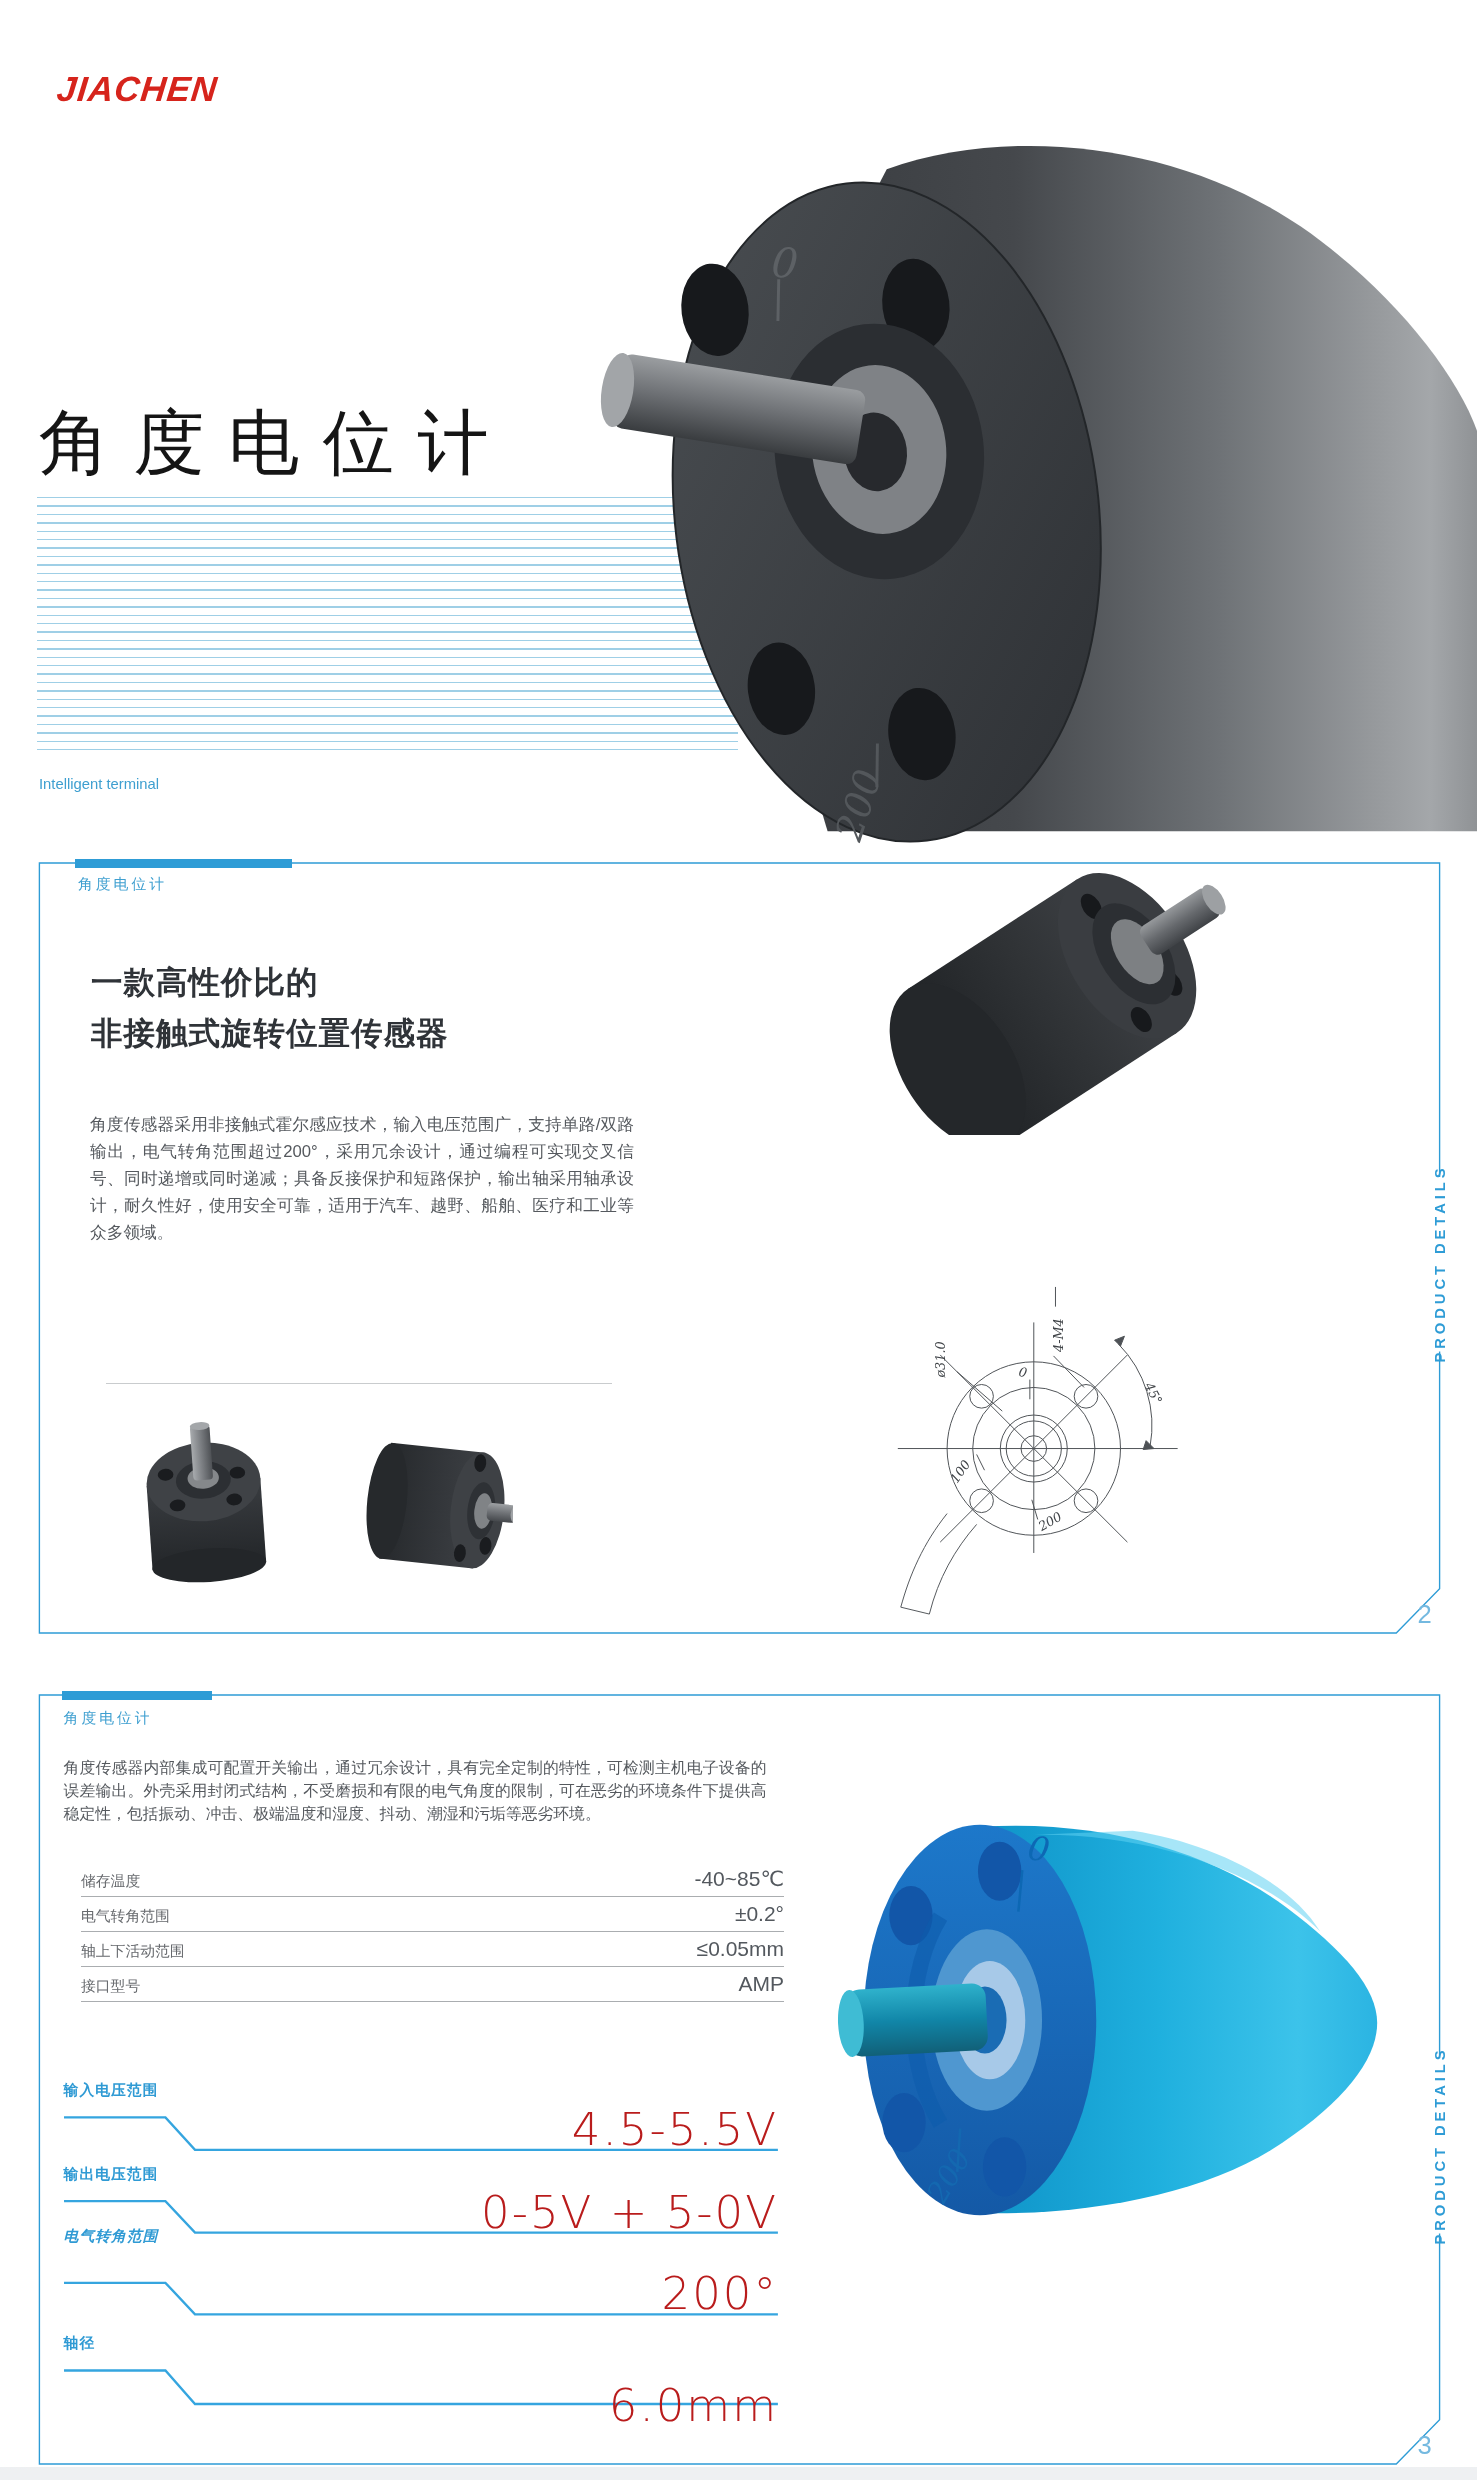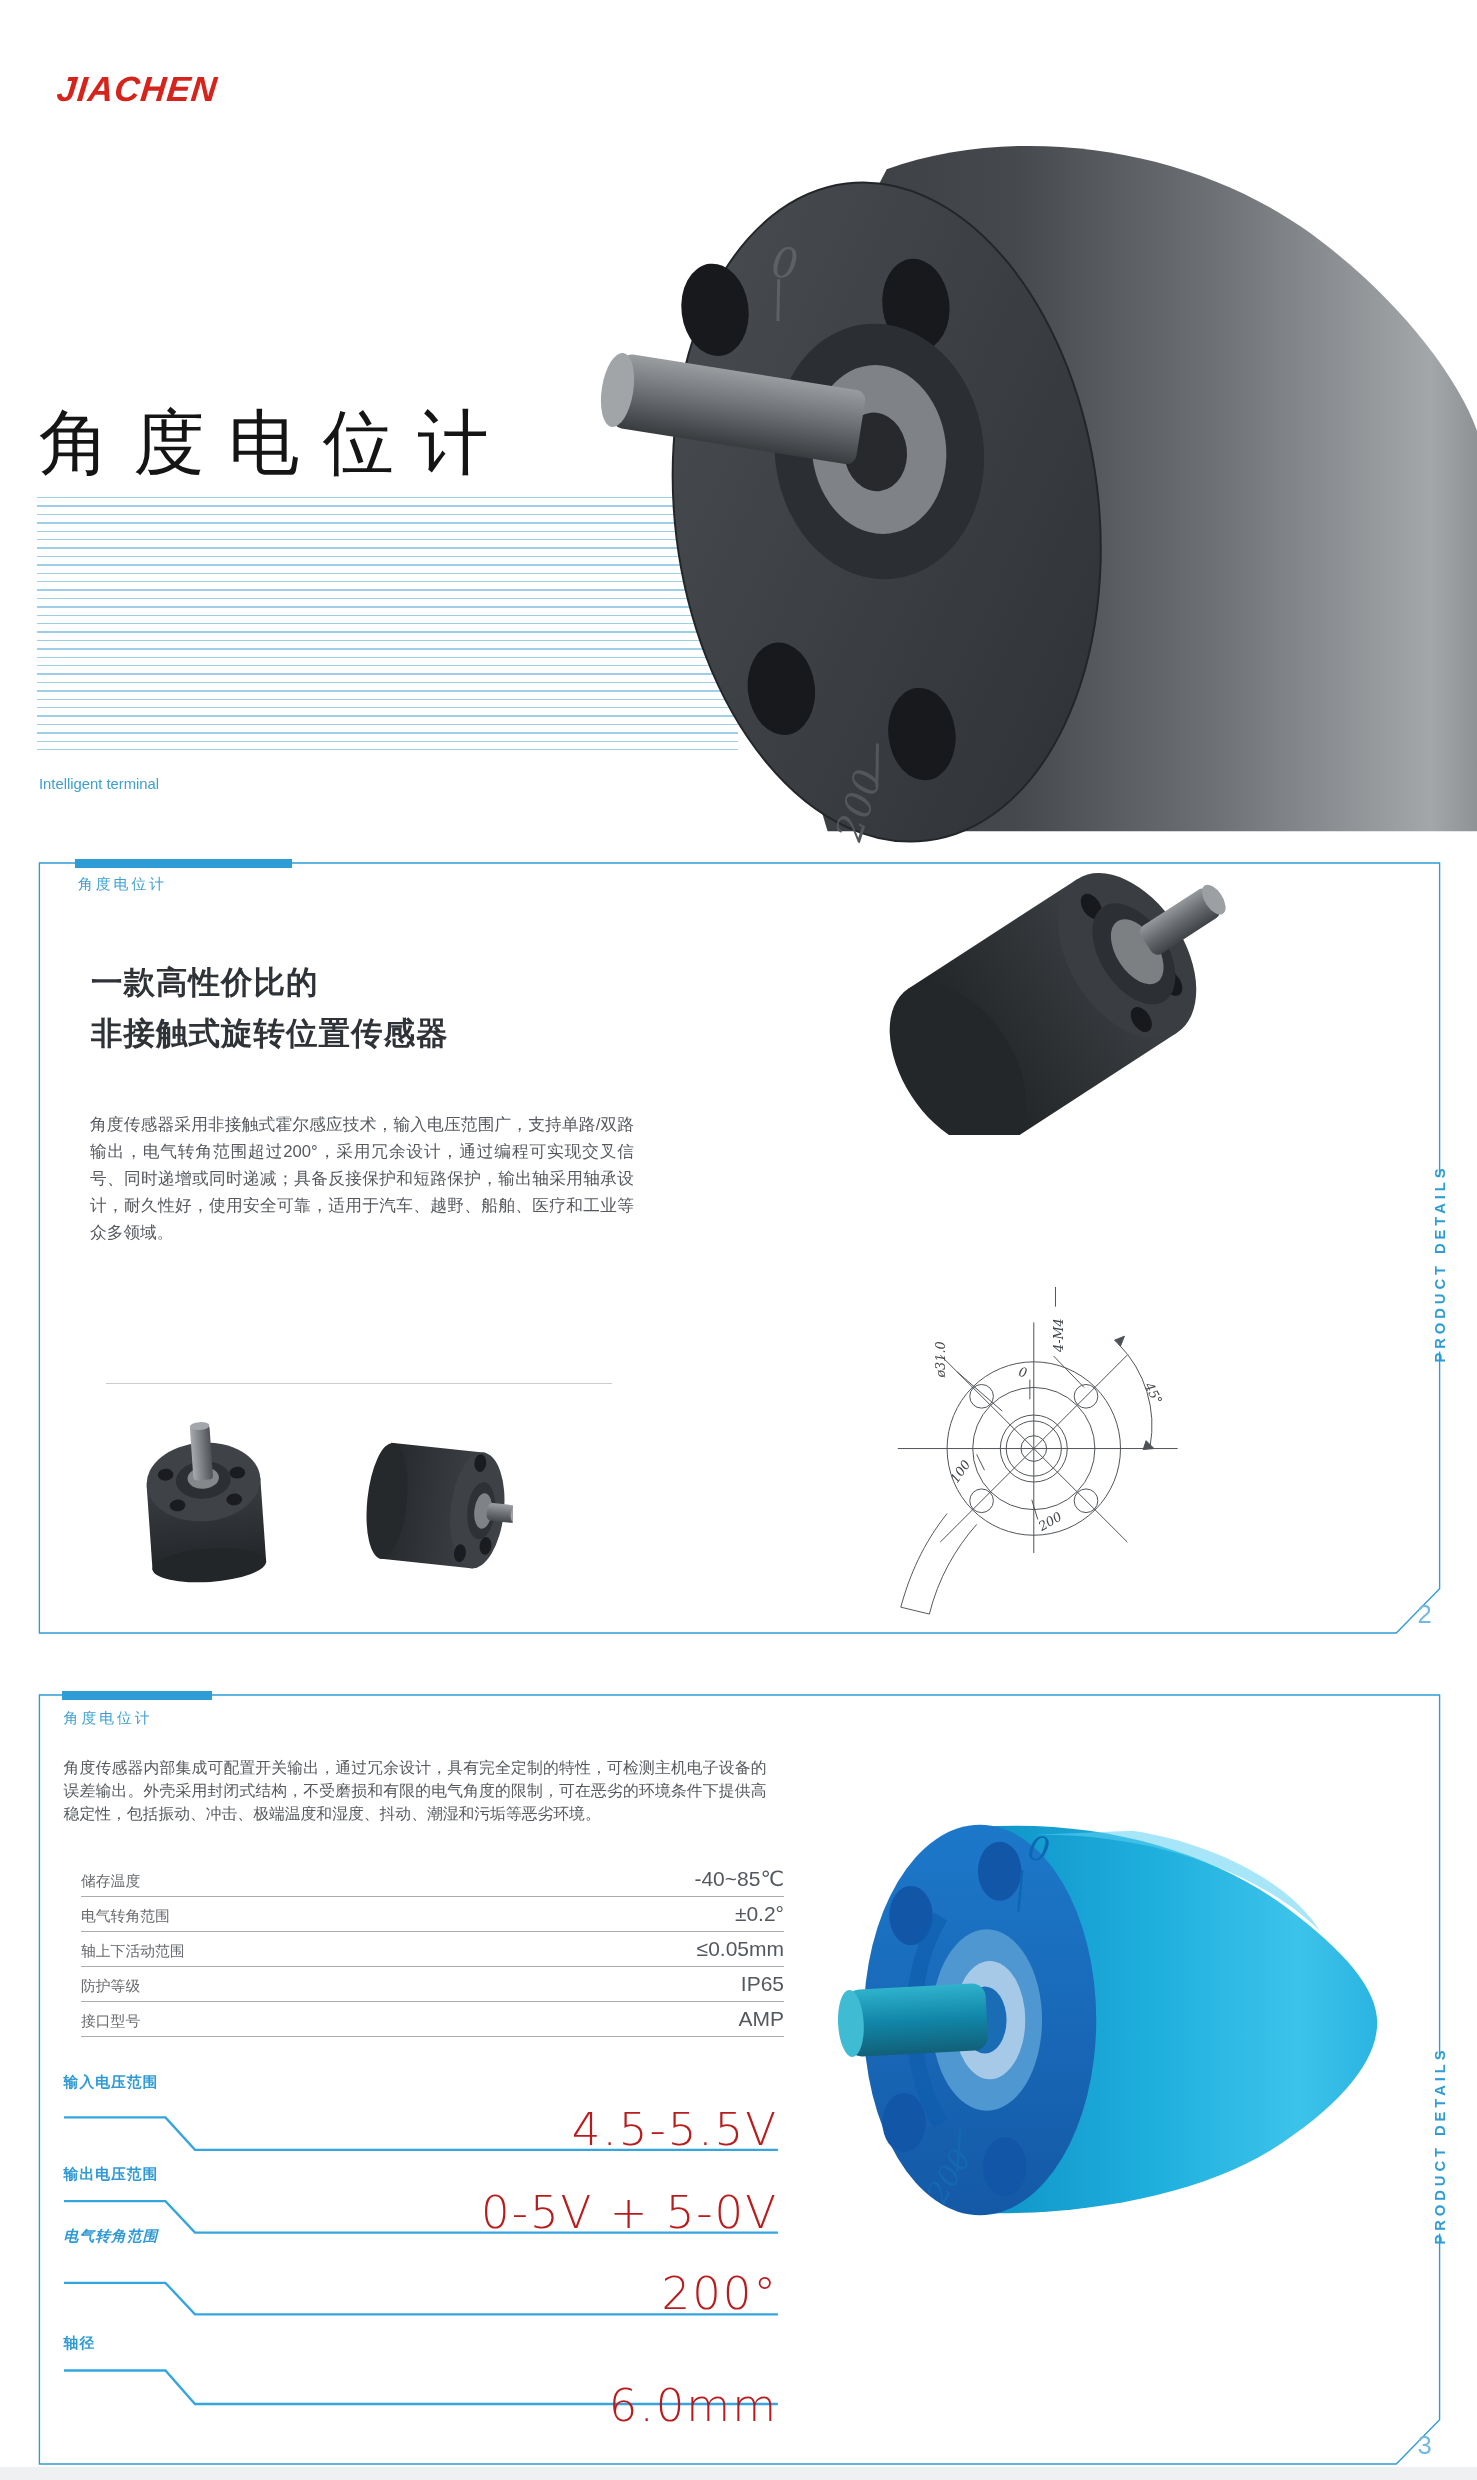--- a/index.html
+++ b/index.html
@@ -251,30 +251,26 @@
       </div>
       <div class="spec-row">
         <span class="lbl">电气转角范围</span>
         <span class="val">±0.2°</span>
       </div>
       <div class="spec-row">
         <span class="lbl">轴上下活动范围</span>
         <span class="val">≤0.05mm</span>
       </div>
       <div class="spec-row">
-        <span class="lbl">防护等级</span>
-        <span class="val">IP65</span>
-      </div>
-      <div class="spec-row">
         <span class="lbl">接口型号</span>
         <span class="val">AMP</span>
       </div>
     </div>
 
-    <div class="hl-label" style="top:378px;">输入电压范围</div>
+    <div class="hl-label" style="top:386px;">输入电压范围</div>
     <div class="hl-value" style="top:412px;">4.5-5.5V</div>
     <div class="hl-label" style="top:470px;">输出电压范围</div>
     <div class="hl-value" style="top:495px;">0-5V + 5-0V</div>
     <div class="hl-label" style="top:532px;font-style:italic;">电气转角范围</div>
     <div class="hl-value" style="top:576px;">200°</div>
     <div class="hl-label" style="top:639px;">轴径</div>
     <div class="hl-value" style="top:666px;margin-top:22px;">6.0mm</div>
 
     <svg class="abs" style="left:798px;top:118px;" width="552" height="420" viewBox="0 0 560 426">
       <defs>

